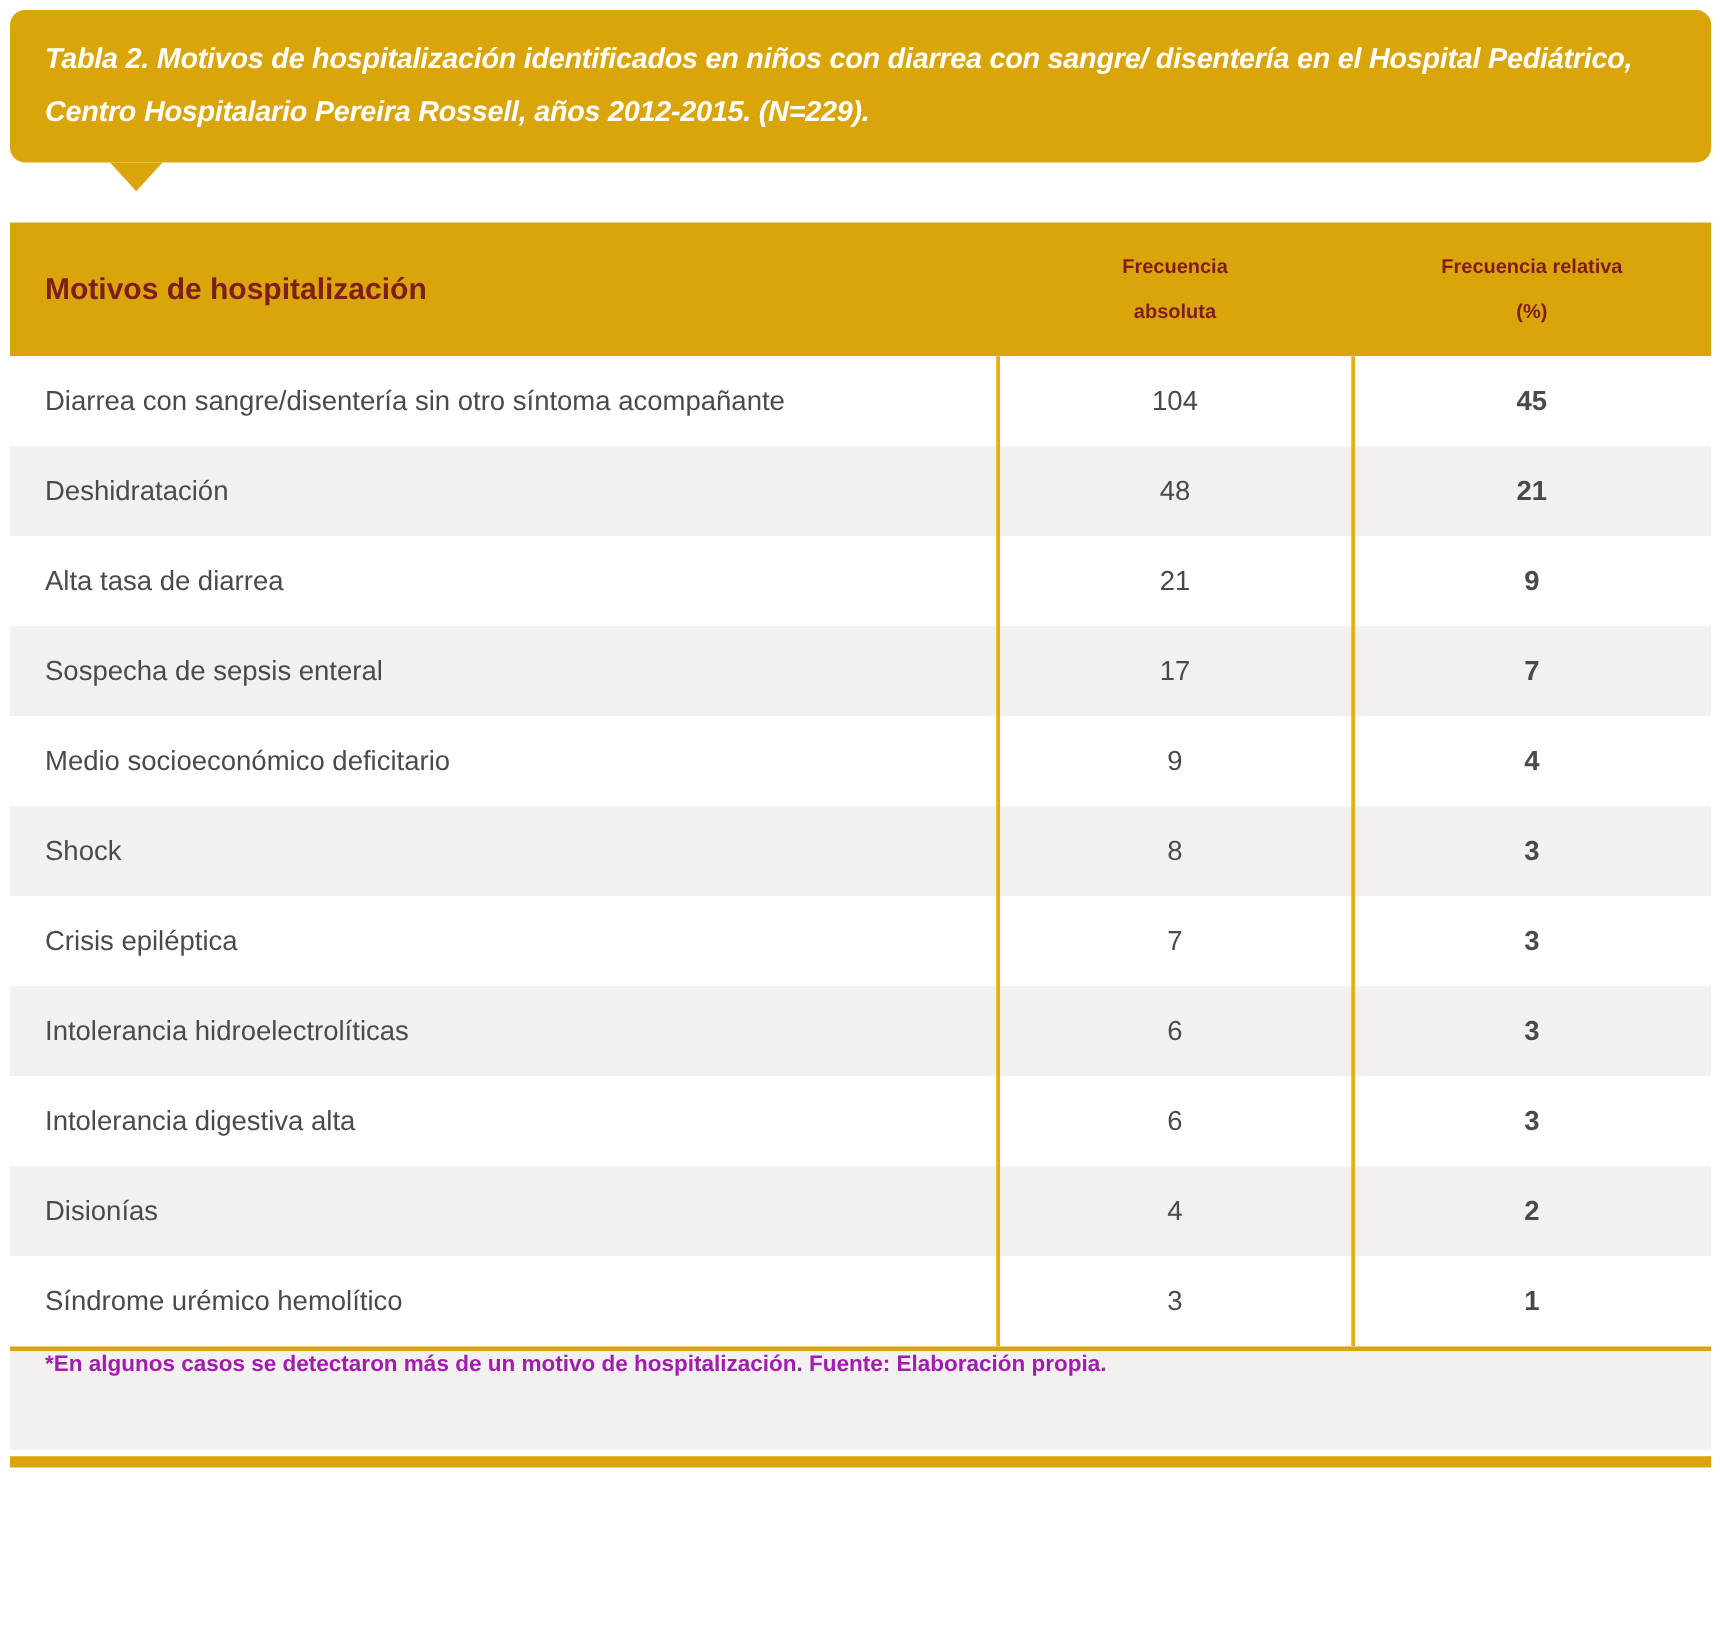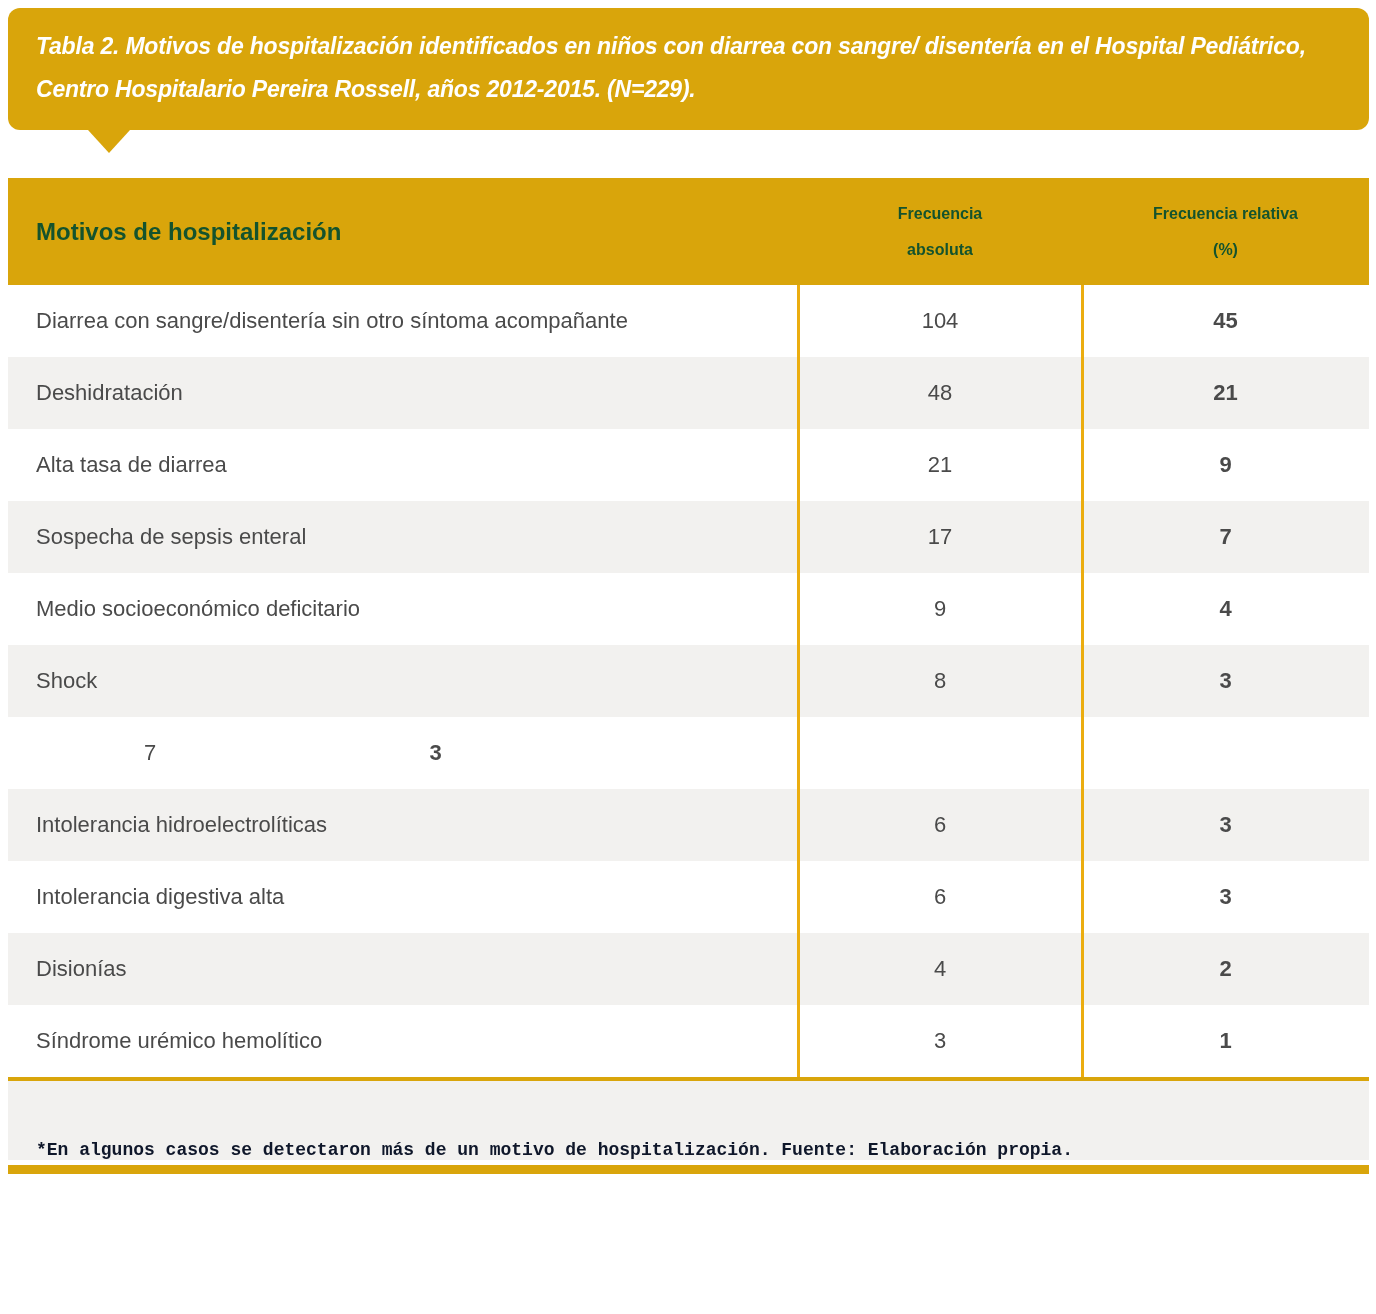--- a/index.html
+++ b/index.html
@@ -50,21 +50,21 @@
   .table {
     position: absolute;
     left: 8px;
     top: 178px;
     width: 1361px;
   }
   .thead {
     display: flex;
     height: 107px;
     background: #D9A50B;
-    color: #14532d;
+    color: #7f1d1d;
     font-weight: bold;
   }
   .th {
     box-sizing: border-box;
     display: flex;
     align-items: center;
   }
   .th-motivos {
     width: 790px;
     padding-left: 28px;
@@ -131,27 +131,26 @@
   .hline {
     height: 4px;
     background: #D9A50B;
   }
 
   
   .footnote {
     height: 79px;
     background: #F2F1EF;
     display: flex;
-    align-items: flex-end;
+    align-items: flex-start;
     box-sizing: border-box;
     padding-left: 28px;
-    color: #0f172a;
+    color: #a21caf;
     font-size: 18px;
     font-weight: bold;
-    font-family: Liberation Mono, monospace;
   }
   .endgap {
     height: 5px;
     background: #ffffff;
   }
   .endbar {
     height: 9px;
     background: #D9A50B;
   }
 </style>
@@ -200,20 +199,21 @@
     <div class="cell c-motivo">Medio socioeconómico deficitario</div>
     <div class="cell c-abs">9</div>
     <div class="cell c-rel">4</div>
   </div>
         <div class="trow">
     <div class="cell c-motivo">Shock</div>
     <div class="cell c-abs">8</div>
     <div class="cell c-rel">3</div>
   </div>
         <div class="trow">
+    <div class="cell c-motivo">Crisis epiléptica</div>
     <div class="cell c-abs">7</div>
     <div class="cell c-rel">3</div>
   </div>
         <div class="trow">
     <div class="cell c-motivo">Intolerancia hidroelectrolíticas</div>
     <div class="cell c-abs">6</div>
     <div class="cell c-rel">3</div>
   </div>
         <div class="trow">
     <div class="cell c-motivo">Intolerancia digestiva alta</div>

